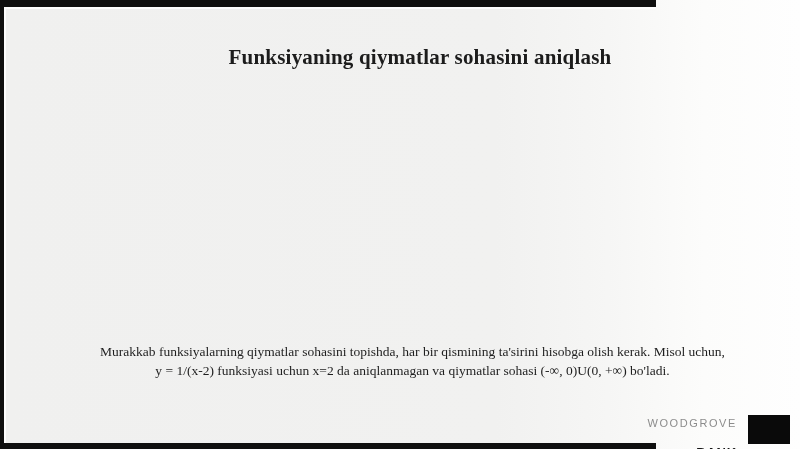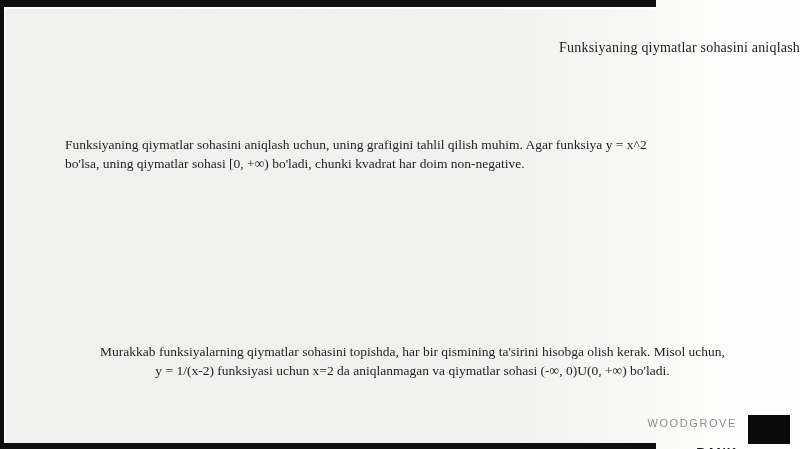--- a/index.html
+++ b/index.html
@@ -44,23 +44,23 @@
     position: absolute;
     left: 0; top: 443px;
     width: 656px; height: 6px;
     background: #0f0f0f;
   }
   .slide-title {
     position: absolute;
     left: 40px;
     top: 31px;
     width: 760px;
-    text-align: right;
-    font-size: 14px;
-    font-weight: normal;
+    text-align: center;
+    font-size: 21px;
+    font-weight: bold;
     color: #1c1c1c;
     letter-spacing: 0.2px;
   }
   .body-paragraph {
     position: absolute;
     left: 65px;
     width: 695px;
     font-size: 13.5px;
     line-height: 19.5px;
     color: #1e1e1e;
@@ -108,22 +108,20 @@
 <div class="stage">
 
   <div class="bar-top"></div>
   <div class="bar-top-highlight"></div>
   <div class="bar-left"></div>
   <div class="bar-left-highlight"></div>
   <div class="bar-bottom"></div>
 
   <h1 class="slide-title">Funksiyaning qiymatlar sohasini aniqlash</h1>
 
-  <p class="body-paragraph p1">Funksiyaning qiymatlar sohasini aniqlash uchun, uning grafigini tahlil qilish muhim. Agar funksiya y = x^2
-bo'lsa, uning qiymatlar sohasi [0, +∞) bo'ladi, chunki kvadrat har doim non-negative.</p>
 
 
   <p class="body-paragraph p3">Murakkab funksiyalarning qiymatlar sohasini topishda, har bir qismining ta'sirini hisobga olish kerak. Misol uchun,
 y = 1/(x-2) funksiyasi uchun x=2 da aniqlanmagan va qiymatlar sohasi (-∞, 0)U(0, +∞) bo'ladi.</p>
 
   <div class="logo-text">
     <span class="logo-line1">WOODGROVE</span>
     <span class="logo-line2">BANK</span>
   </div>
 

